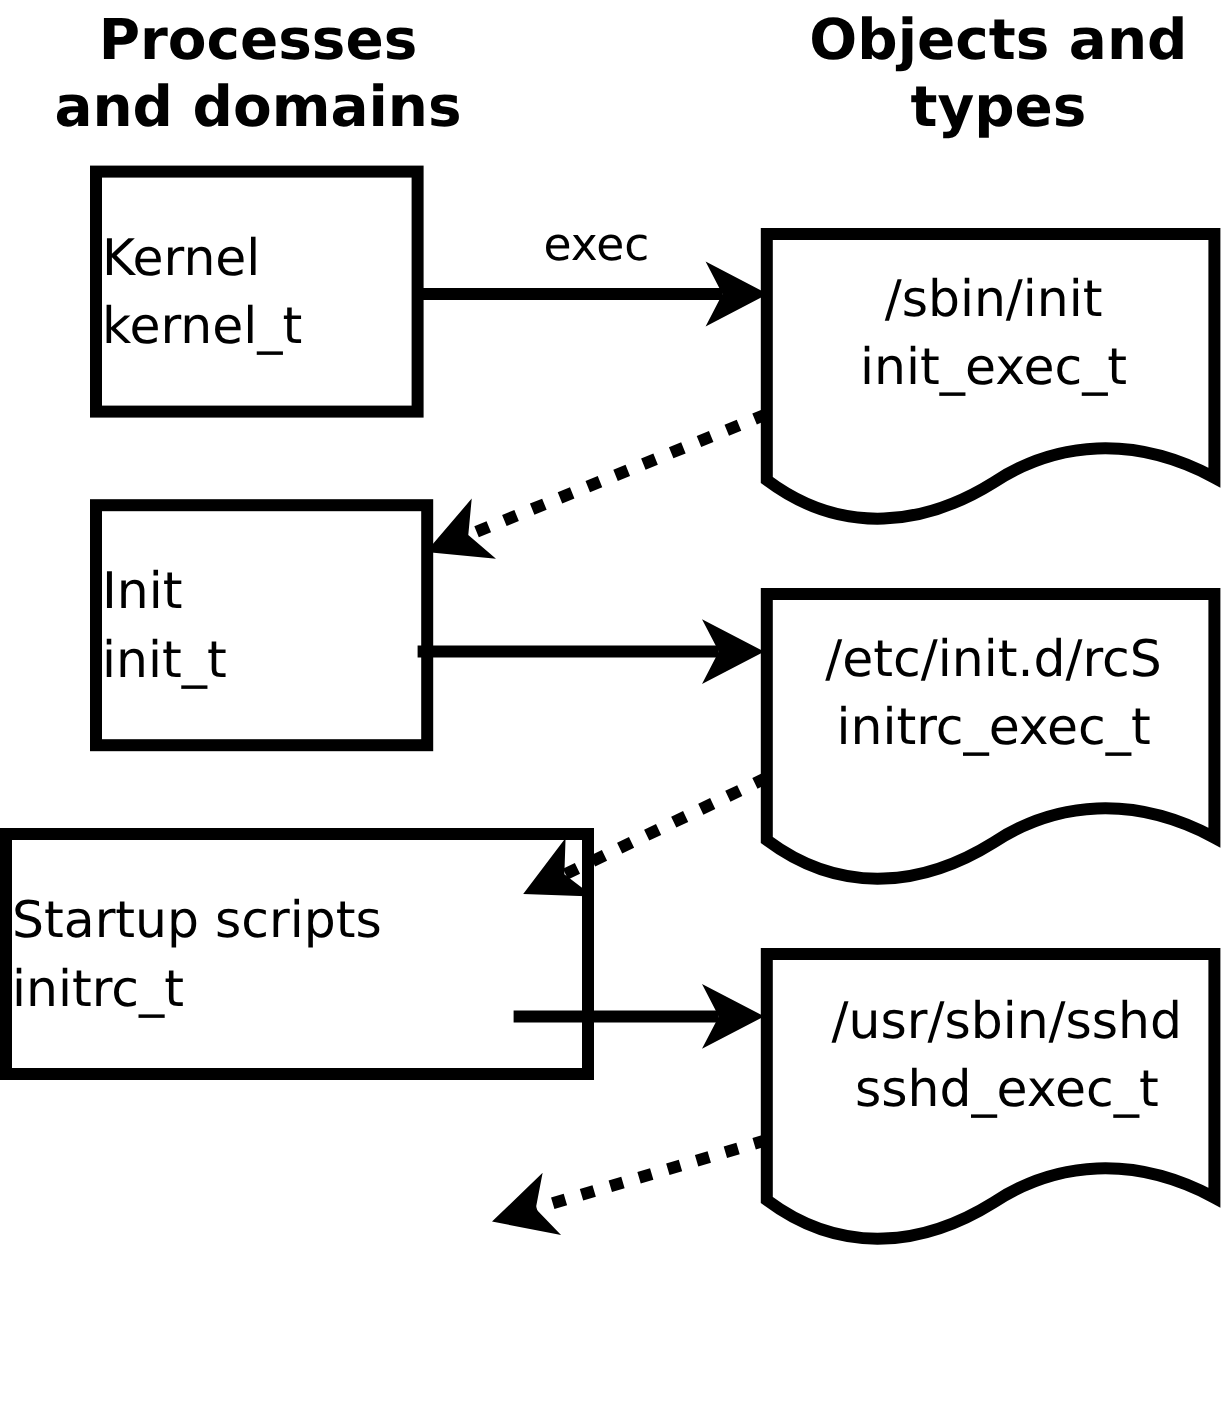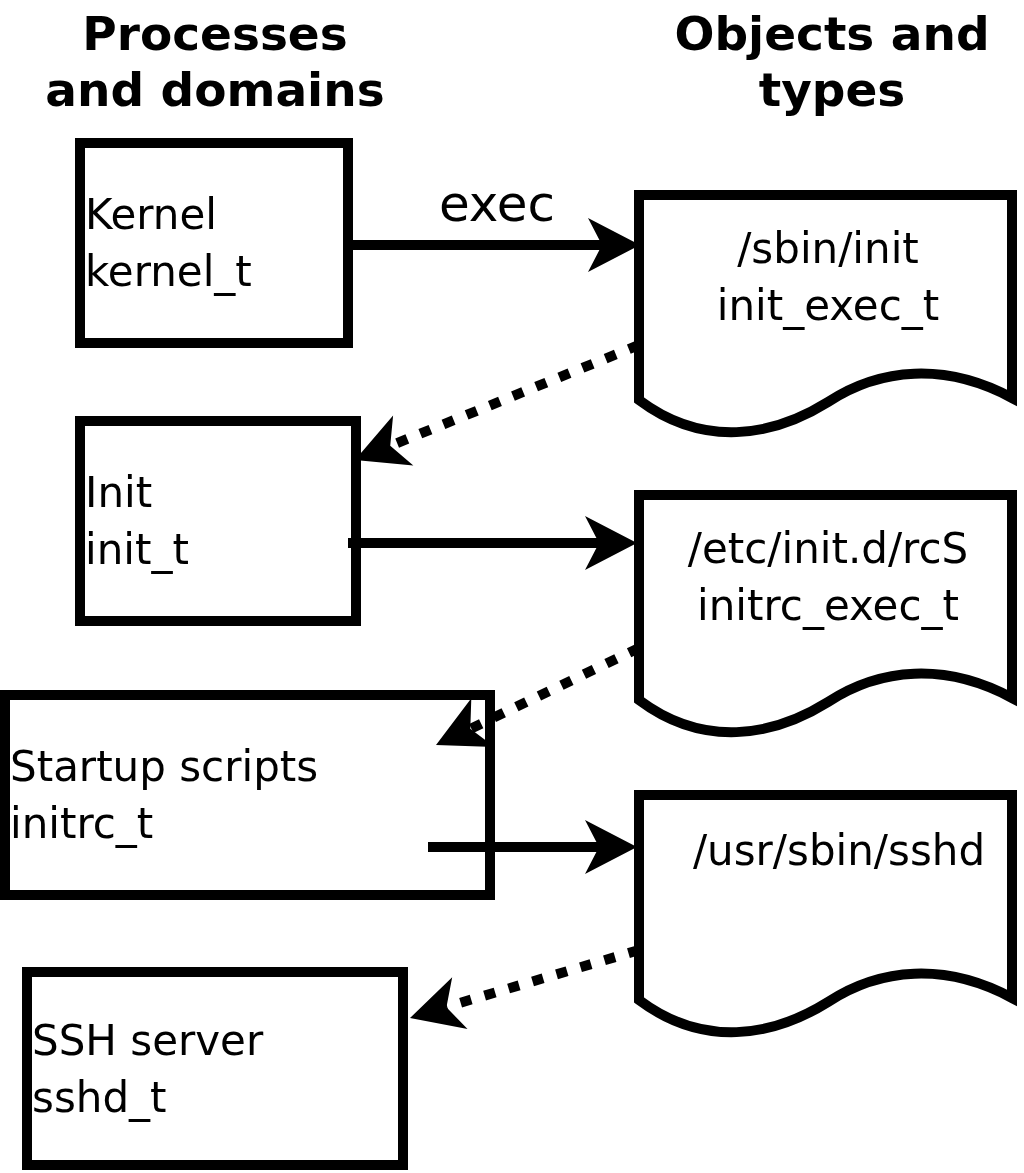--- a/index.html
+++ b/index.html
@@ -39,21 +39,21 @@
   }
   .doc-label {
     position: absolute;
     text-align: center;
     font-size: 42px;
     line-height: 57px;
   }
   .arrow-label {
     position: absolute;
     text-align: center;
-    font-size: 50px;
+    font-size: 38px;
     line-height: 44px;
   }
   svg.overlay {
     position: absolute;
     left: 0;
     top: 0;
     pointer-events: none;
   }
 </style>
 </head>
@@ -78,24 +78,20 @@
   <div class="pbox" style="left:75px; top:416px; width:286px; height:210px;">
     <div>Init</div>
     <div>init_t</div>
   </div>
 
   <div class="pbox" style="left:0px; top:690px; width:495px; height:210px;">
     <div>Startup scripts</div>
     <div>initrc_t</div>
   </div>
 
-  <div class="pbox" style="left:22px; top:967px; width:386px; height:203px;">
-    <div>SSH server</div>
-    <div>sshd_t</div>
-  </div>
 
   <svg class="overlay" width="1024" height="1173" viewBox="0 0 1024 1173">
     <defs>
       <path id="docshape" d="M 639 195 L 1012 195 L 1012 398 C 945 362 880 368 828 402 C 772 437 703 448 639 400 Z"></path>
       <polygon id="arrowhead" points="0,0 -52,-27 -38,0 -52,27"></polygon>
     </defs>
 
     <use href="#docshape" transform="translate(0,0)" fill="#ffffff" stroke="#000000" stroke-width="10" stroke-linejoin="miter"></use>
     <use href="#docshape" transform="translate(0,300)" fill="#ffffff" stroke="#000000" stroke-width="10" stroke-linejoin="miter"></use>
     <use href="#docshape" transform="translate(0,600)" fill="#ffffff" stroke="#000000" stroke-width="10" stroke-linejoin="miter"></use>
@@ -126,15 +122,16 @@
     <div>initrc_exec_t</div>
   </div>
 
   <div class="doc-label" style="left:644px; top:220px; width:368px;">
     <div>/sbin/init</div>
     <div>init_exec_t</div>
   </div>
 
   <div class="doc-label" style="left:644px; top:822px; width:368px;margin-left:11px;">
     <div>/usr/sbin/sshd</div>
+    <div>sshd_exec_t</div>
   </div>
 
 </div>
 
 </body></html>

